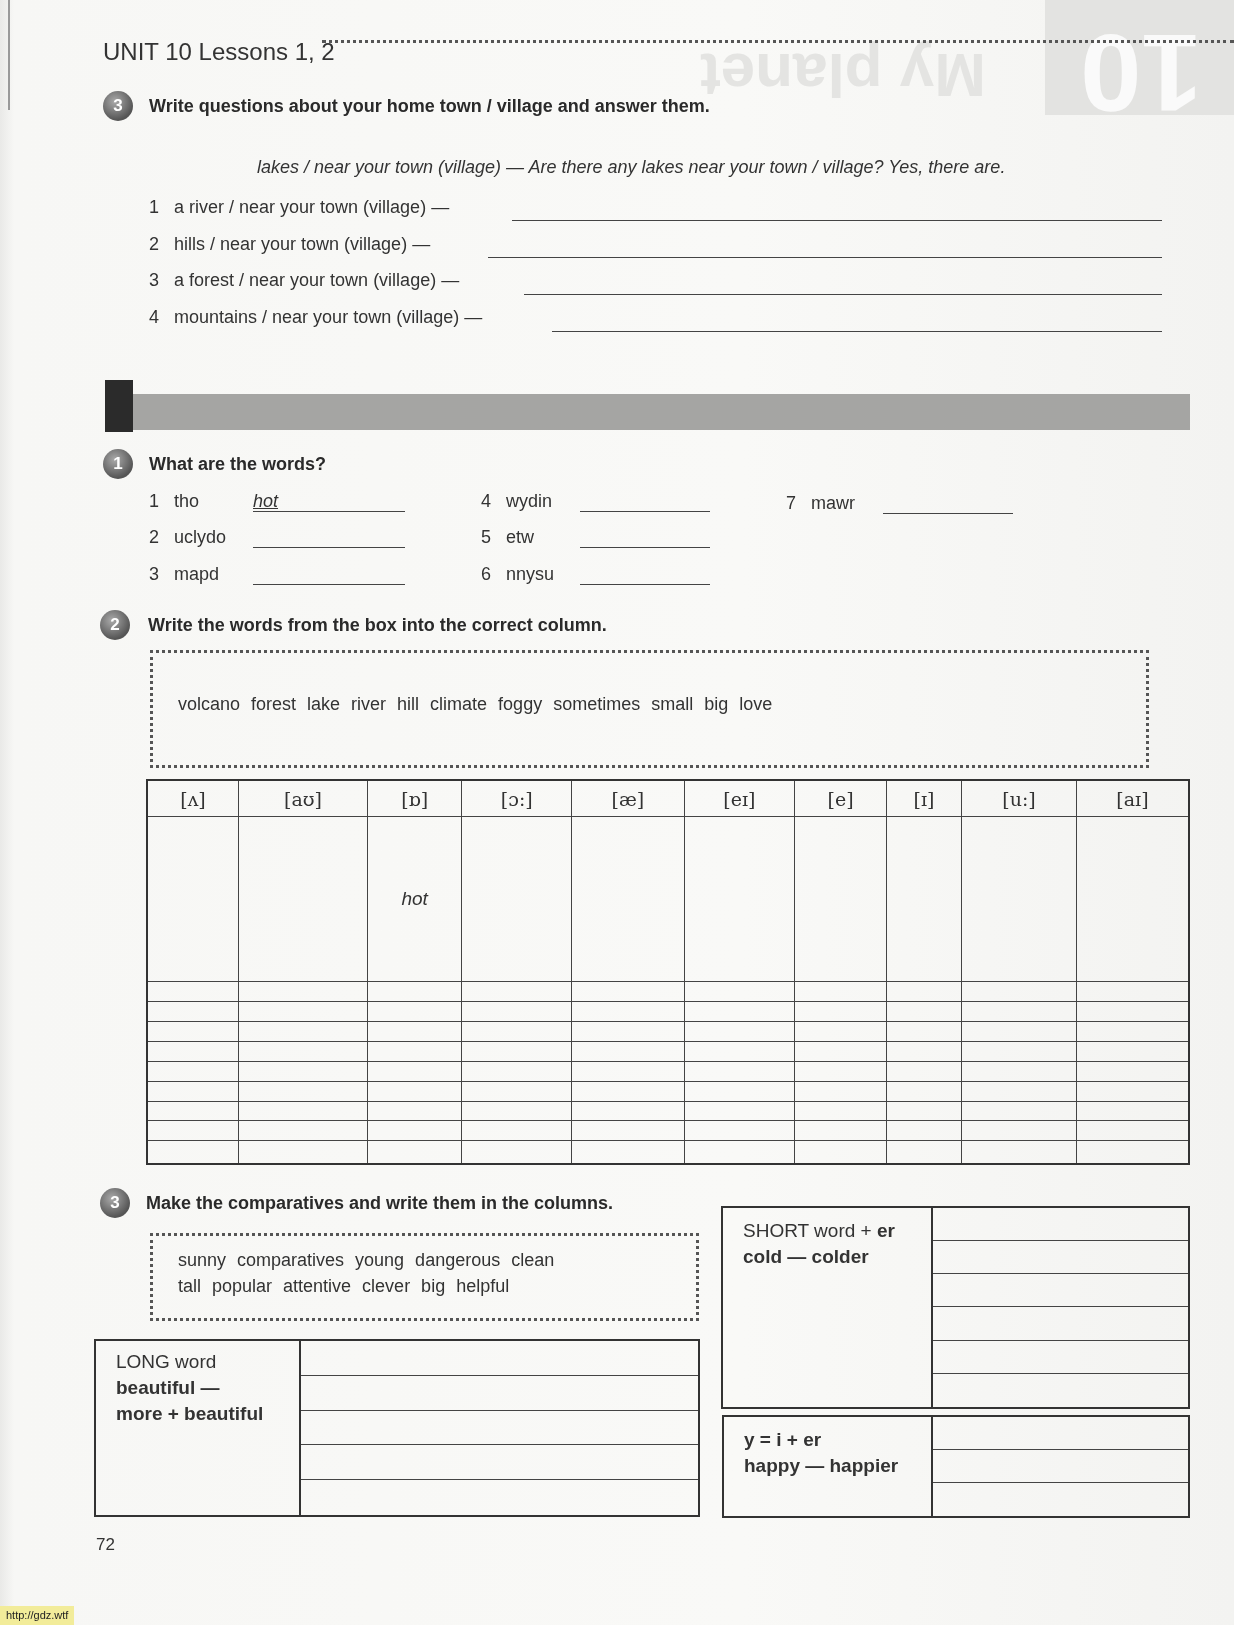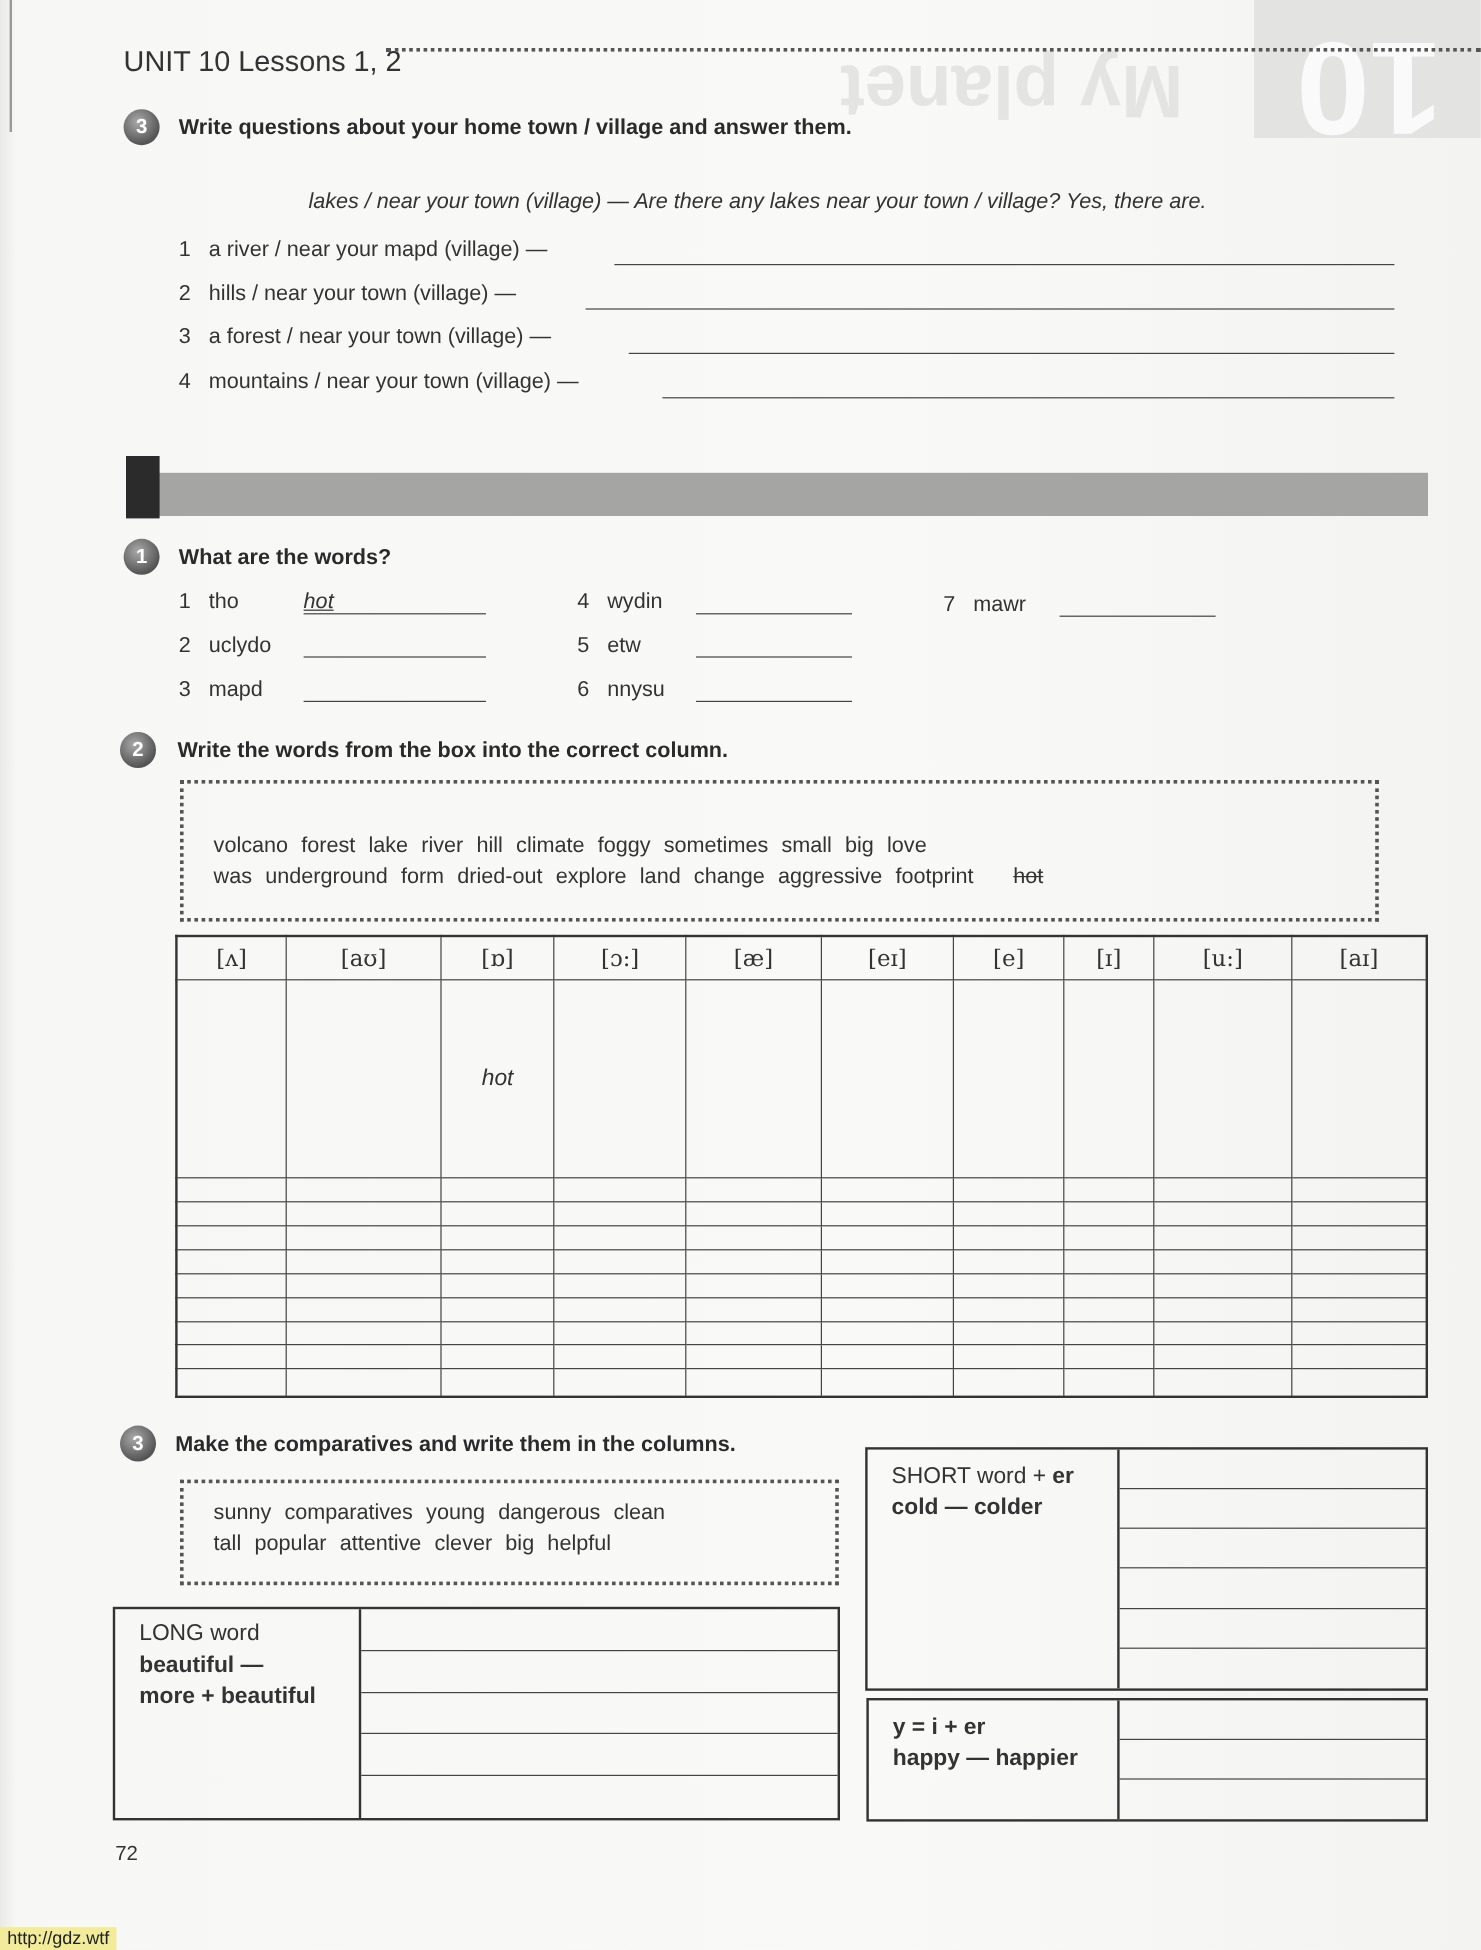--- a/index.html
+++ b/index.html
@@ -29,39 +29,39 @@
   table.sounds th, table.sounds td { border:1px solid #444; font-weight:normal; font-size:19px; text-align:center; color:#333; font-family:"DejaVu Serif", serif; }
   table.sounds th { height:33px; }
   table.sounds td { font-family:"Liberation Sans", sans-serif; font-style:italic; }
   .cmp-box { position:absolute; border:2px solid #333; }
   .cmp-label { position:absolute; left:20px; top:10px; font-size:19px; color:#333; line-height:26px; }
   .cmp-label b { font-weight:bold; }
   .cmp-lines { position:absolute; top:0; bottom:0; border-left:2px solid #333; }
   .cmp-row { border-bottom:1.5px solid #444; box-sizing:border-box; }
   .cmp-row:last-child { border-bottom:none; }
   .page-num { position:absolute; left:96px; top:1535px; font-size:17px; color:#333; }
-  .watermark { position:absolute; left:0; top:1606px; height:19px; padding:0 6px; background:#f2ec9a; font-size:15px; color:#222; line-height:19px; }
+  .watermark { position:absolute; left:0; top:1606px; height:19px; padding:0 6px; background:#f2ec9a; font-size:11px; color:#222; line-height:19px; }
 </style>
 </head>
 <body>
 
 <div class="page">
   <div class="spine"></div>
   <div class="ghost-banner"></div>
   <div class="ghost-num">10</div>
   <div class="ghost-title">My planet</div>
 
   <div class="header">UNIT 10 Lessons 1, 2</div>
   <div class="header-dots"></div>
 
   <div class="badge" style="left:103px;top:91px;">3</div>
   <div class="task-title" style="left:149px;top:96px;">Write questions about your home town / village and answer them.</div>
   <div class="example" style="left:257px;top:157px;">lakes / near your town (village) — Are there any lakes near your town / village? Yes, there are.</div>
 
-  <div class="q-item" style="left:149px;top:197px;"><span>1</span>&nbsp;&nbsp;&nbsp;<span>a river / near your mapd (village) —</span></div>
+  <div class="q-item" style="left:149px;top:197px;"><span>1</span>&nbsp;&nbsp;&nbsp;<span>a river / near your town (village) —</span></div>
   <div class="q-line" style="left:512px;top:220px;width:650px;"></div>
   <div class="q-item" style="left:149px;top:234px;"><span>2</span>&nbsp;&nbsp;&nbsp;<span>hills / near your town (village) —</span></div>
   <div class="q-line" style="left:488px;top:257px;width:674px;"></div>
   <div class="q-item" style="left:149px;top:270px;"><span>3</span>&nbsp;&nbsp;&nbsp;<span>a forest / near your town (village) —</span></div>
   <div class="q-line" style="left:524px;top:294px;width:638px;"></div>
   <div class="q-item" style="left:149px;top:307px;"><span>4</span>&nbsp;&nbsp;&nbsp;<span>mountains / near your town (village) —</span></div>
   <div class="q-line" style="left:552px;top:331px;width:610px;"></div>
 
   <div class="lesson-bar"></div>
   <div class="lesson-L"></div>
@@ -89,21 +89,20 @@
   <div class="q-line" style="left:580px;top:584px;width:130px;"></div>
 
   <div class="w-item" style="left:786px;top:493px;"><span>7</span>&nbsp;&nbsp;&nbsp;<span>mawr</span></div>
   <div class="q-line" style="left:883px;top:513px;width:130px;"></div>
 
   <div class="badge" style="left:100px;top:610px;">2</div>
   <div class="task-title" style="left:148px;top:615px;">Write the words from the box into the correct column.</div>
 
   <div class="dot-box" style="left:150px;top:650px;width:993px;height:112px;"></div>
   <div class="box-line" style="left:178px;top:694px;">volcano forest lake river hill climate foggy sometimes small big love</div>
-  <div class="box-line" style="left:178px;top:720px;"><span>was underground form dried-out explore land change aggressive footprint</span>&nbsp;&nbsp;&nbsp;<span class="strike">hot</span></div>
 
   <table class="sounds">
     <thead>
       <tr>
         <th>[ʌ]</th>
         <th>[aʊ]</th>
         <th>[ɒ]</th>
         <th>[ɔ:]</th>
         <th>[æ]</th>
         <th>[eɪ]</th>

